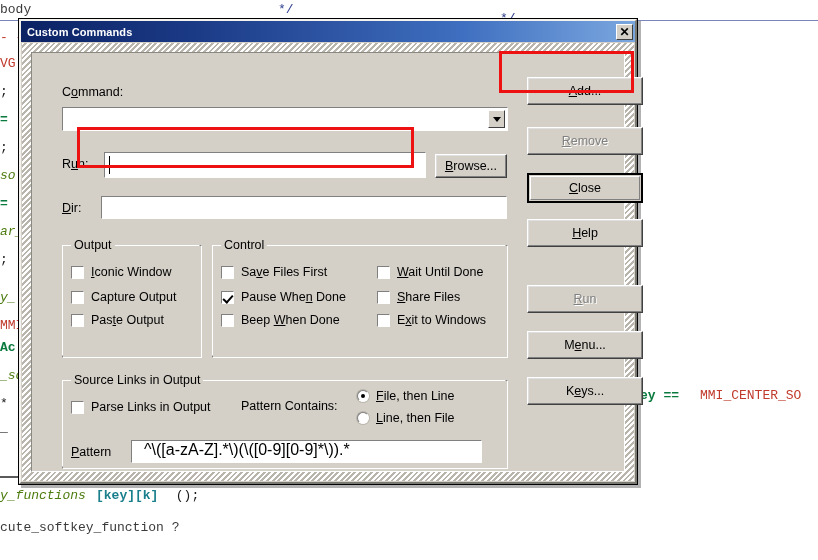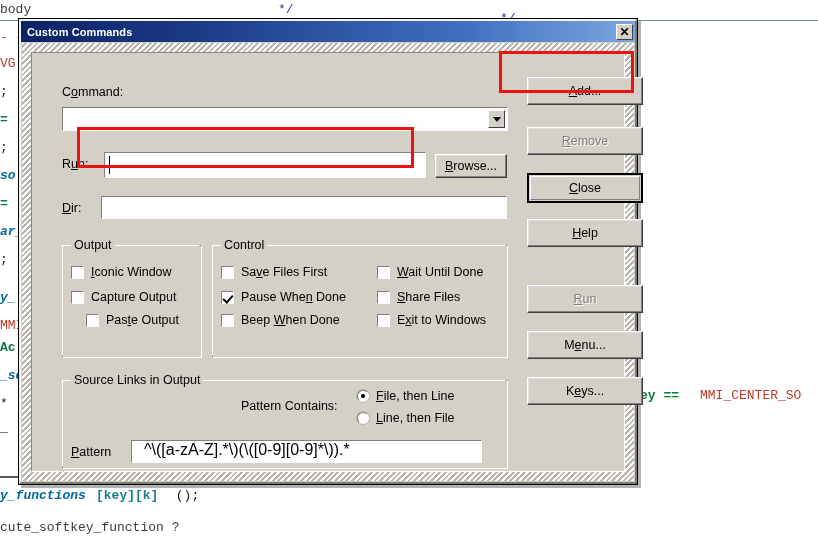--- a/index.html
+++ b/index.html
@@ -16,21 +16,21 @@
     position: absolute; inset: 0;
     font-family: "Liberation Mono", monospace;
     font-size: 13px;
     color: #222;
     white-space: pre;
   }
   .code-line { position: absolute; white-space: pre; }
   .c-cmt  { color:#2e3f8f; }
   .c-red  { color:#c0392b; }
   .c-grn  { color:#0a7a3f; font-weight:bold; }
-  .c-mag  { color:#0369a1; font-weight:bold; font-style:italic; }
+  .c-mag  { color:#4d7c0f; font-weight:normal; font-style:italic; }
   .c-teal { color:#1a7f8c; font-weight:bold; }
   .c-pnk  { color:#c0306a; }
   .c-blk  { color:#1a1a1a; }
   .c-gray { color:#3a3a3a; }
   .hrule  { position:absolute; background:#7b86b8; height:1px; }
   .hrule2 { position:absolute; background:#5a5a5a; height:2px; }
 
   
   .dialog {
     position: absolute;
@@ -318,21 +318,21 @@
     </div>
     <div id="output-checks">
         <div class="chk-row" style="left: 52px; top: 246px;">
           <div class="chk-box"></div>
           <div class="chk-lbl"><span></span><u>I</u><span>conic Window</span></div>
         </div>
         <div class="chk-row" style="left: 52px; top: 271px;">
           <div class="chk-box"></div>
           <div class="chk-lbl"><span>Capture Output</span><u></u><span></span></div>
         </div>
-        <div class="chk-row" style="left: 67px; top: 294px;">
+        <div class="chk-row" style="left: 52px; top: 294px;">
           <div class="chk-box"></div>
           <div class="chk-lbl"><span>Pas</span><u>t</u><span>e Output</span></div>
         </div>
       </div>
 
     <div class="group" style="left:193px; top:226px; width:296px; height:113px;">
       <div class="group-title">Control</div>
     </div>
     <div id="control-checks-1">
         <div class="chk-row" style="left: 202px; top: 246px;">
@@ -360,20 +360,26 @@
         <div class="chk-row" style="left: 358px; top: 294px;">
           <div class="chk-box"></div>
           <div class="chk-lbl"><span>E</span><u>x</u><span>it to Windows</span></div>
         </div>
       </div>
 
     <div class="group" style="left:43px; top:361px; width:446px; height:89px;">
       <div class="group-title">Source Links in Output</div>
     </div>
 
+    <div class="chk-row" style="left:52px; top:381px;">
+      <div class="chk-box"></div>
+      <div class="chk-lbl">
+        <span>Parse Links in Output</span><u></u><span></span>
+      </div>
+    </div>
 
     <div class="lbl" style="left:222px; top:380px;">Pattern Contains:</div>
 
     <div id="source-radios">
         <div class="rad-row" style="left: 338px; top: 370px;">
           <div class="rad-box on"></div>
           <div class="rad-lbl"><span></span><u>F</u><span>ile, then Line</span></div>
         </div>
         <div class="rad-row" style="left: 338px; top: 392px;">
           <div class="rad-box"></div>

